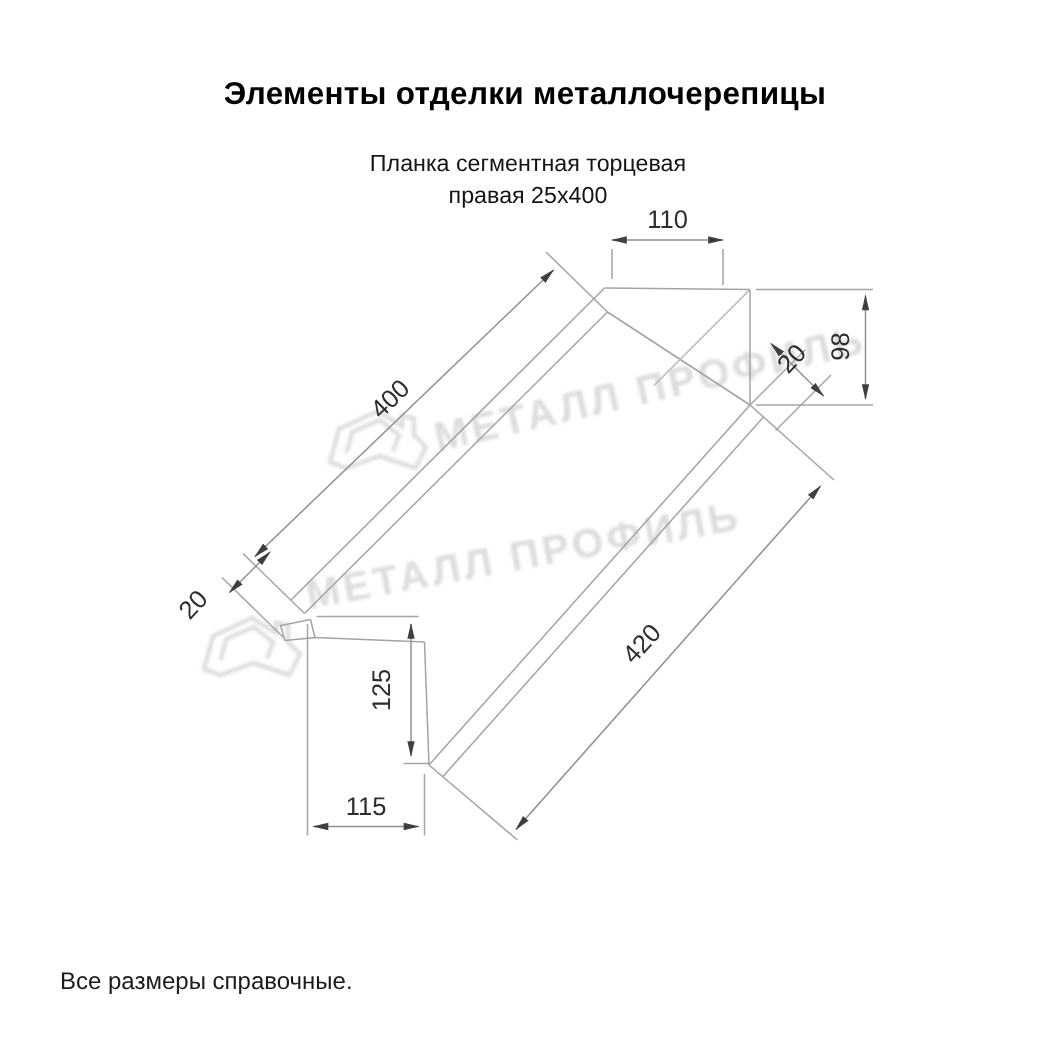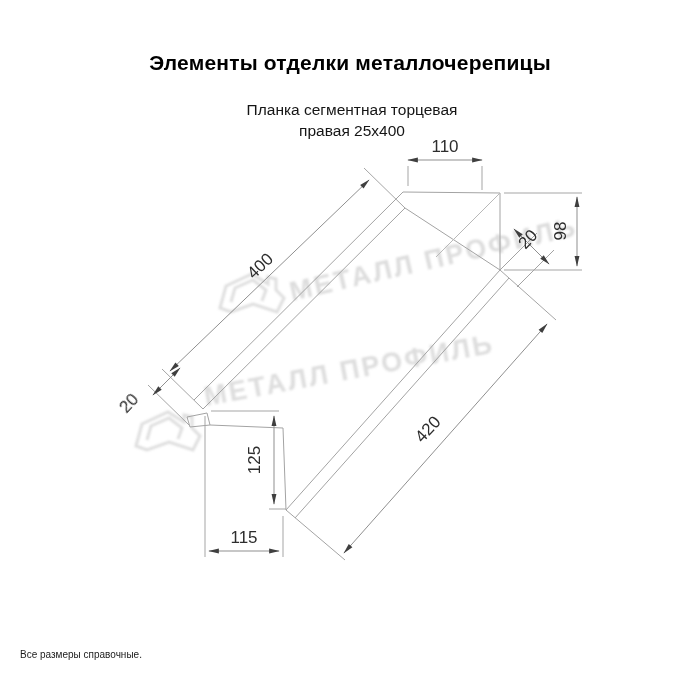--- a/index.html
+++ b/index.html
@@ -2,21 +2,21 @@
 <html><head>
 <meta charset="utf-8">
 <style>
   html,body{margin:0;padding:0;background:#ffffff;}
   #stage{position:relative;width:700px;height:700px;background:#ffffff;overflow:hidden;
          font-family:"Liberation Sans", sans-serif;}
   .title{position:absolute;left:0;top:27px;width:700px;text-align:center;
          font-size:21px;font-weight:bold;color:#000;letter-spacing:0.2px;margin-top:24px;}
   .subtitle{position:absolute;left:2px;top:99px;width:700px;text-align:center;
             font-size:15.5px;color:#151515;line-height:21px;}
-  .footer{position:absolute;left:20px;top:645px;font-size:10px;color:#1b1b1b;line-height:20px;}
+  .footer{position:absolute;left:40px;top:645px;font-size:16px;color:#1b1b1b;line-height:20px;}
   svg{position:absolute;left:0;top:0;}
   .dimline{stroke:#8f8f8f;stroke-width:1;fill:none;}
   .extline{stroke:#a5a5a5;stroke-width:1;fill:none;}
   .bodyline{stroke:#a3a3a3;stroke-width:1;fill:none;}
   .subline{stroke:#b8b8b8;stroke-width:1;fill:none;}
   .dimtext{font-family:"Liberation Sans",sans-serif;font-size:17px;fill:#2d2d2d;text-anchor:middle;}
   .wmtext{font-family:"Liberation Sans",sans-serif;font-size:27px;font-weight:bold;
           fill:#c6c6c6;letter-spacing:2.5px;}
 </style>
 </head>

